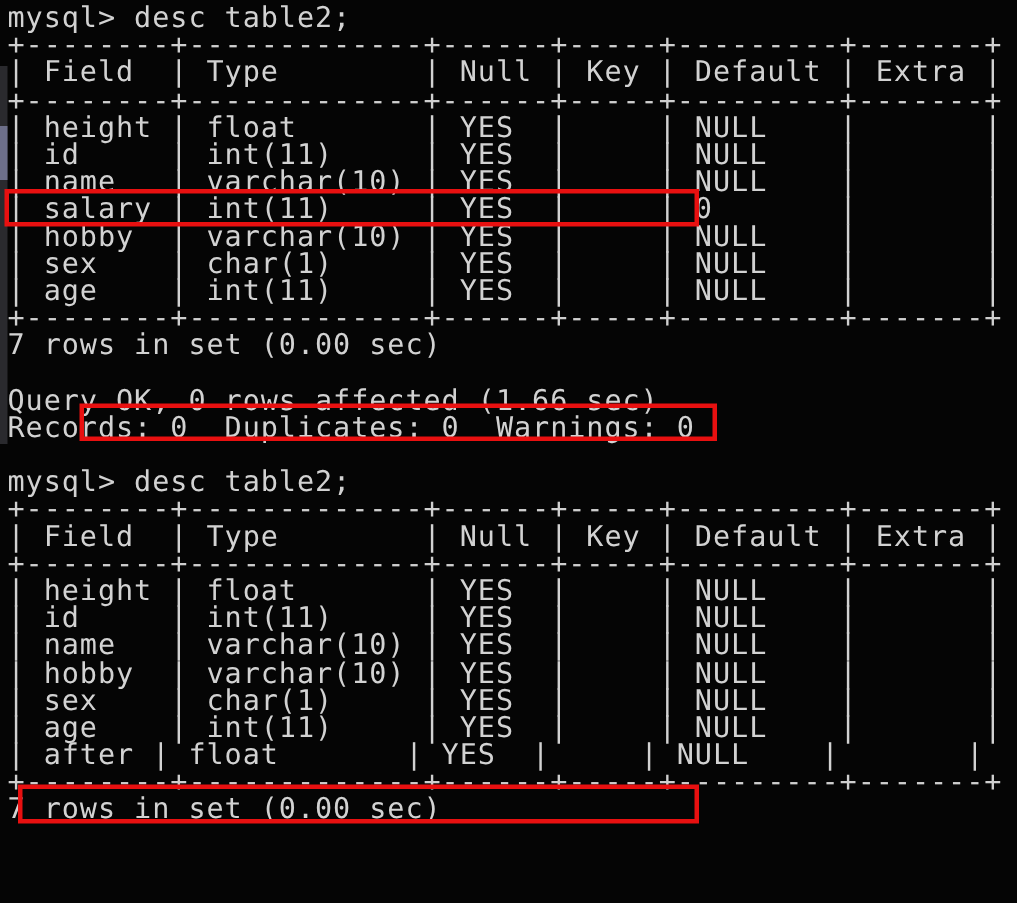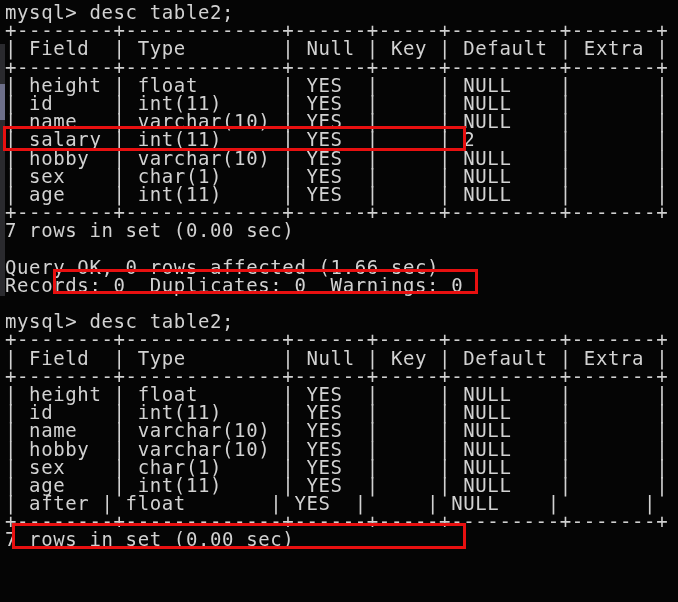--- a/index.html
+++ b/index.html
@@ -77,21 +77,21 @@
 
     <span class="line">mysql&gt; desc table2;</span>
 
     <span class="line rule">+--------+-------------+------+-----+---------+-------+</span>
     <span class="line">| Field  | Type        | Null | Key | Default | Extra |</span>
     <span class="line rule">+--------+-------------+------+-----+---------+-------+</span>
 
     <span class="line">| height | float       | YES  |     | NULL    |       |</span>
     <span class="line">| id     | int(11)     | YES  |     | NULL    |       |</span>
     <span class="line">| name   | varchar(10) | YES  |     | NULL    |       |</span>
-    <span class="line">| salary | int(11)     | YES  |     | 2       |       |</span>
+    <span class="line">| salary | int(11)     | YES  |     | 0       |       |</span>
     <span class="line">| hobby  | varchar(10) | YES  |     | NULL    |       |</span>
     <span class="line">| sex    | char(1)     | YES  |     | NULL    |       |</span>
     <span class="line">| age    | int(11)     | YES  |     | NULL    |       |</span>
 
     <span class="line rule">+--------+-------------+------+-----+---------+-------+</span>
     <span class="line">7 rows in set (0.00 sec)</span>
 
     <span class="line blank"> </span>
     <span class="line">Query OK, 0 rows affected (1.66 sec)</span>
     <span class="line">Records: 0  Duplicates: 0  Warnings: 0</span>

